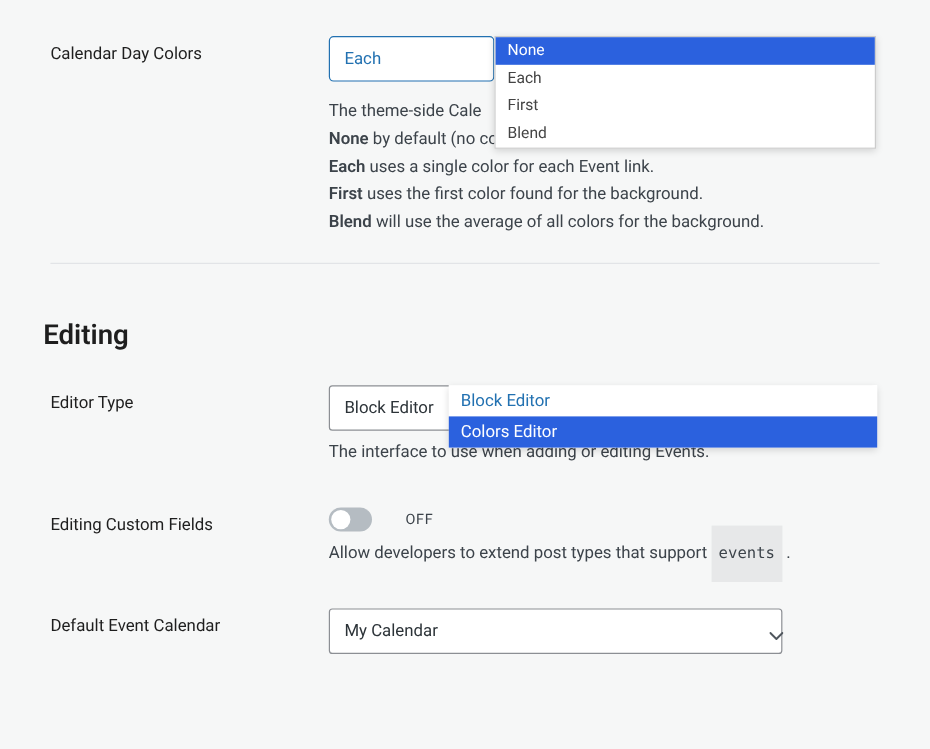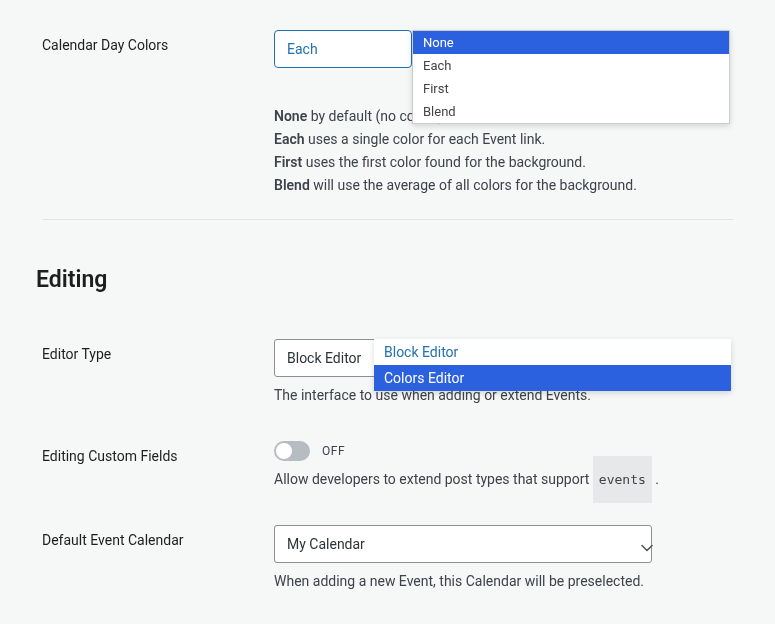--- a/index.html
+++ b/index.html
@@ -75,21 +75,21 @@
     .help-text strong { font-weight: 600; }
     hr.section-divider {
       border: none;
       border-top: 1px solid #e2e4e7;
       margin: 22px 0 0 0;
     }
     h2.section-title {
       font-size: 23px;
       font-weight: 600;
       color: #1e1e1e;
-      margin: 46px 0 46px -6px;
+      margin: 46px 0 28px -6px;
     }
     .editor-select-wrap {
       position: relative;
     }
     .editor-select {
       background: #fff;
       border: 1px solid #8c8f94;
       border-radius: 3px;
       padding: 8px 12px;
       font-size: 14px;
@@ -122,21 +122,21 @@
       color: #fff;
     }
     .help-line {
       margin-top: 10px;
       font-size: 14px;
       color: #3c434a;
     }
     .toggle-row {
       display: flex;
       align-items: center;
-      gap: 12px;
+      gap: 28px;
     }
     .toggle {
       width: 36px;
       height: 20px;
       background: #b5bcc2;
       border-radius: 10px;
       position: relative;
       cursor: pointer;
     }
     .toggle .knob {
@@ -195,21 +195,21 @@
       <div class="select-like">
         <span>Each</span>
       </div>
       <div class="dropdown-open">
         <div class="opt selected-blue">None</div>
         <div class="opt">Each</div>
         <div class="opt">First</div>
         <div class="opt">Blend</div>
       </div>
       <div class="help-text">
-        <br>
+        <span>The theme-side Cale</span><br>
         <strong>None</strong><span> by default (no colors).</span><br>
         <strong>Each</strong><span> uses a single color for each Event link.</span><br>
         <strong>First</strong><span> uses the first color found for the background.</span><br>
         <strong>Blend</strong><span> will use the average of all colors for the background.</span>
       </div>
     </div>
   </div>
 
   <hr class="section-divider">
 
@@ -218,21 +218,21 @@
   <div class="setting-row setting-block">
     <div class="setting-label">Editor Type</div>
     <div class="setting-control editor-select-wrap">
       <div class="editor-select">
         <span>Block Editor</span>
       </div>
       <div class="editor-dropdown">
         <div class="opt current">Block Editor</div>
         <div class="opt highlighted">Colors Editor</div>
       </div>
-      <div class="help-line">The interface to use when adding or extend Events.</div>
+      <div class="help-line">The interface to use when adding or editing Events.</div>
     </div>
   </div>
 
   <div class="setting-row setting-block">
     <div class="setting-label">Editing Custom Fields</div>
     <div class="setting-control">
       <div class="toggle-row">
         <div class="toggle">
           <div class="knob"></div>
         </div>
@@ -248,17 +248,16 @@
     <div class="setting-label">Default Event Calendar</div>
     <div class="setting-control">
       <div class="default-select">
         <span>My Calendar</span>
         <span class="chevron">
           <svg width="12" height="8" viewBox="0 0 12 8">
               <path d="M1 1.5 L6 6.5 L11 1.5" stroke="#50575e" stroke-width="1.6" fill="none" stroke-linecap="round" stroke-linejoin="round"></path>
             </svg>
         </span>
       </div>
-      <div class="help-line">When adding a new Event, this Calendar will be preselected.</div>
     </div>
   </div>
 
 </div>
 
 </body></html>

